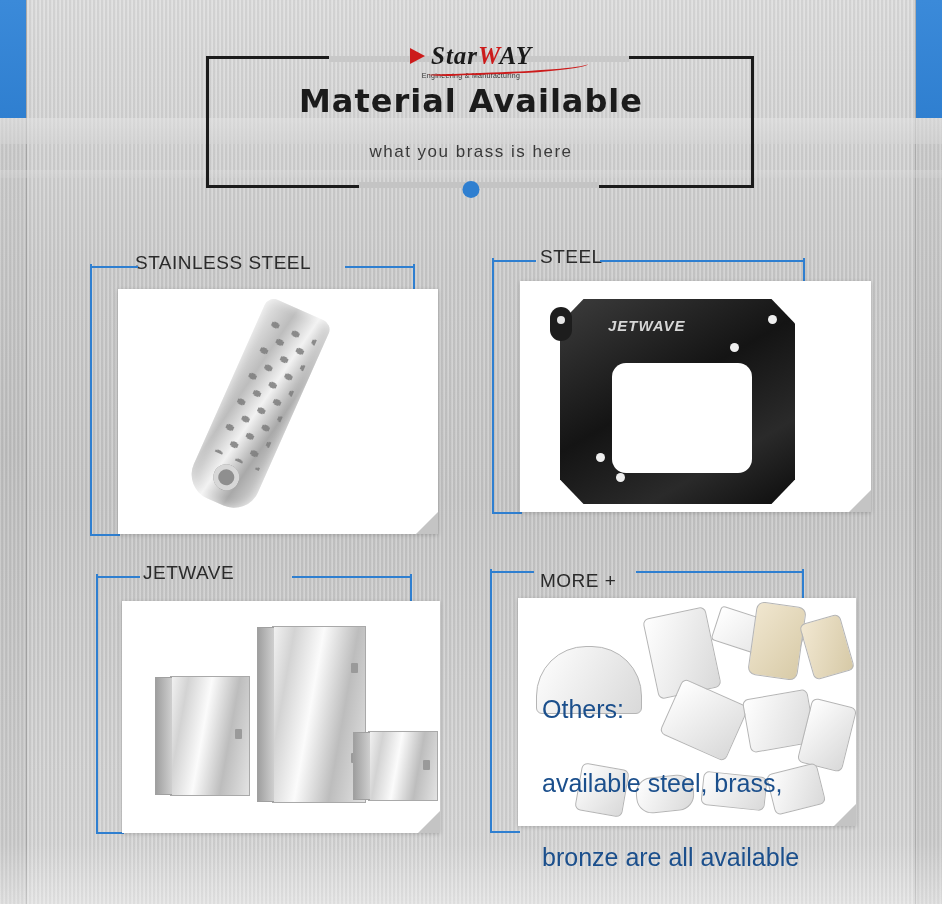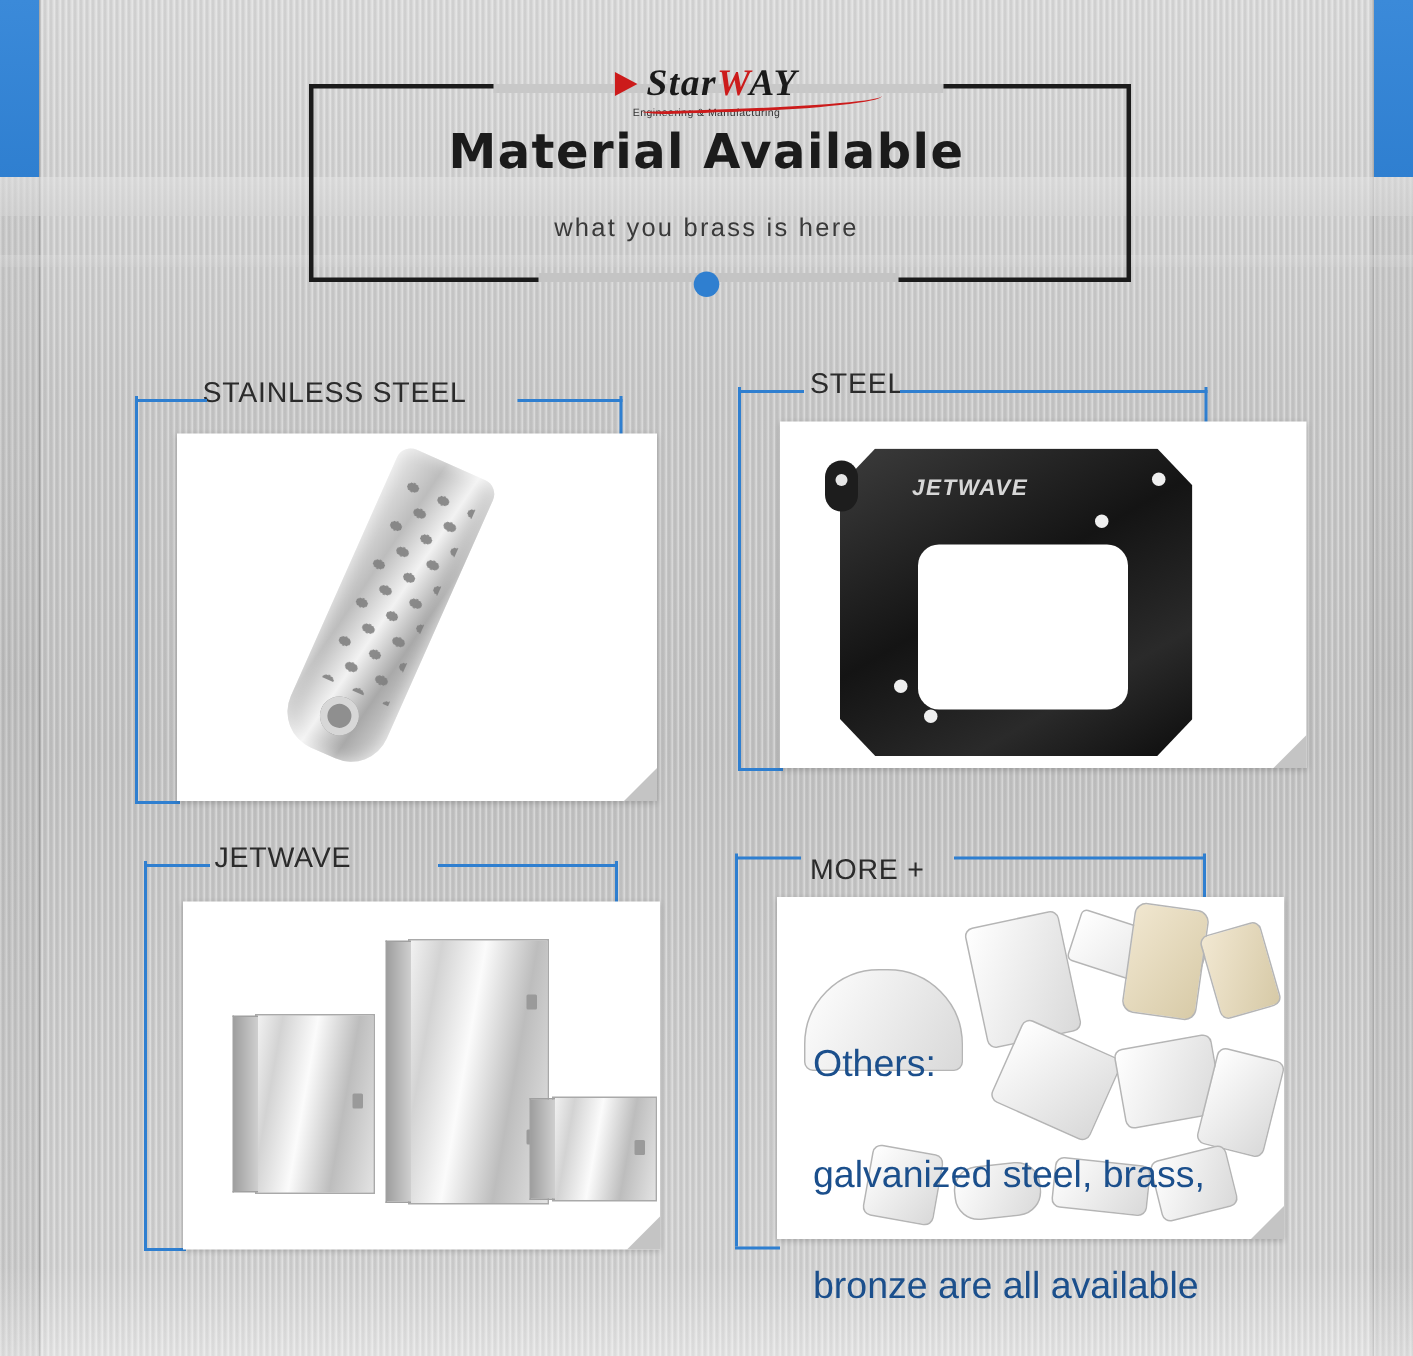--- a/index.html
+++ b/index.html
@@ -453,20 +453,20 @@
       <div class="part" style="left:150px; top:92px; width:70px; height:58px; border-radius:6px; transform:rotate(24deg);"></div>
       <div class="part" style="left:228px; top:96px; width:64px; height:52px; border-radius:6px; transform:rotate(-10deg);"></div>
       <div class="part" style="left:286px; top:104px; width:44px; height:64px; border-radius:6px; transform:rotate(14deg);"></div>
       <div class="part" style="left:60px; top:168px; width:46px; height:46px; border-radius:6px; transform:rotate(10deg);"></div>
       <div class="part" style="left:118px; top:178px; width:56px; height:34px; border-radius:16px; transform:rotate(-6deg);"></div>
       <div class="part" style="left:184px; top:176px; width:62px; height:32px; border-radius:6px; transform:rotate(6deg);"></div>
       <div class="part" style="left:252px; top:170px; width:50px; height:40px; border-radius:6px; transform:rotate(-14deg);"></div>
     </div>
     <div class="more-text">
       <span>Others:</span><br>
-      <span>galvanized steel, brass,</span><br>
+      <span>available steel, brass,</span><br>
       <span>bronze are all available</span>
     </div>
     <div class="fold"></div>
   </div>
 
   <div class="bottom-shade"></div>
 </div>
 
 </body></html>

